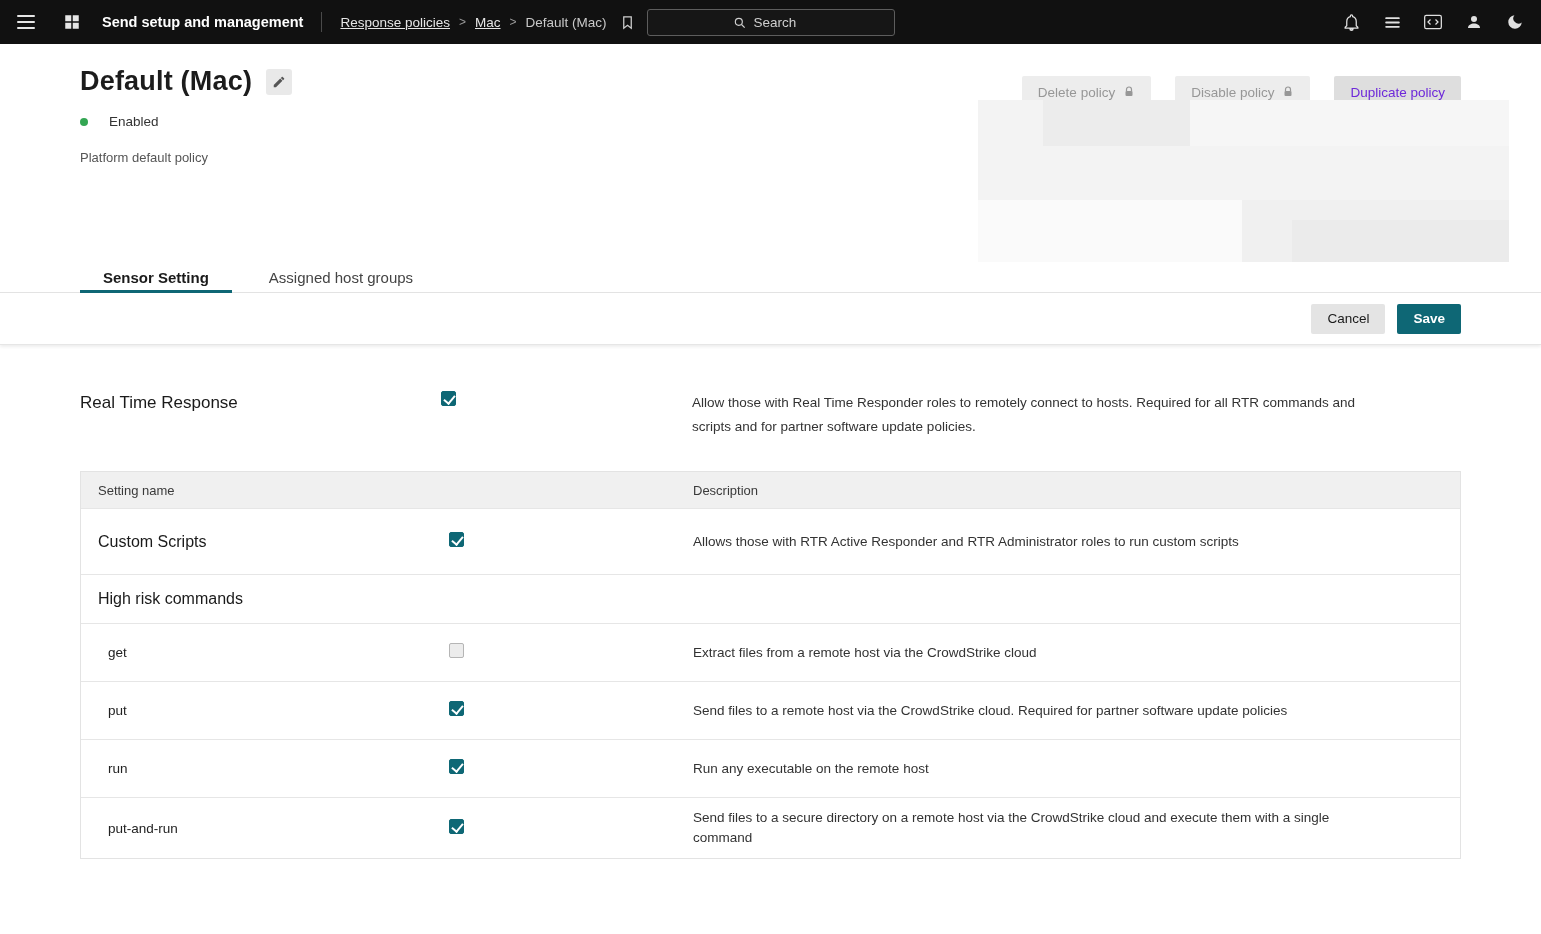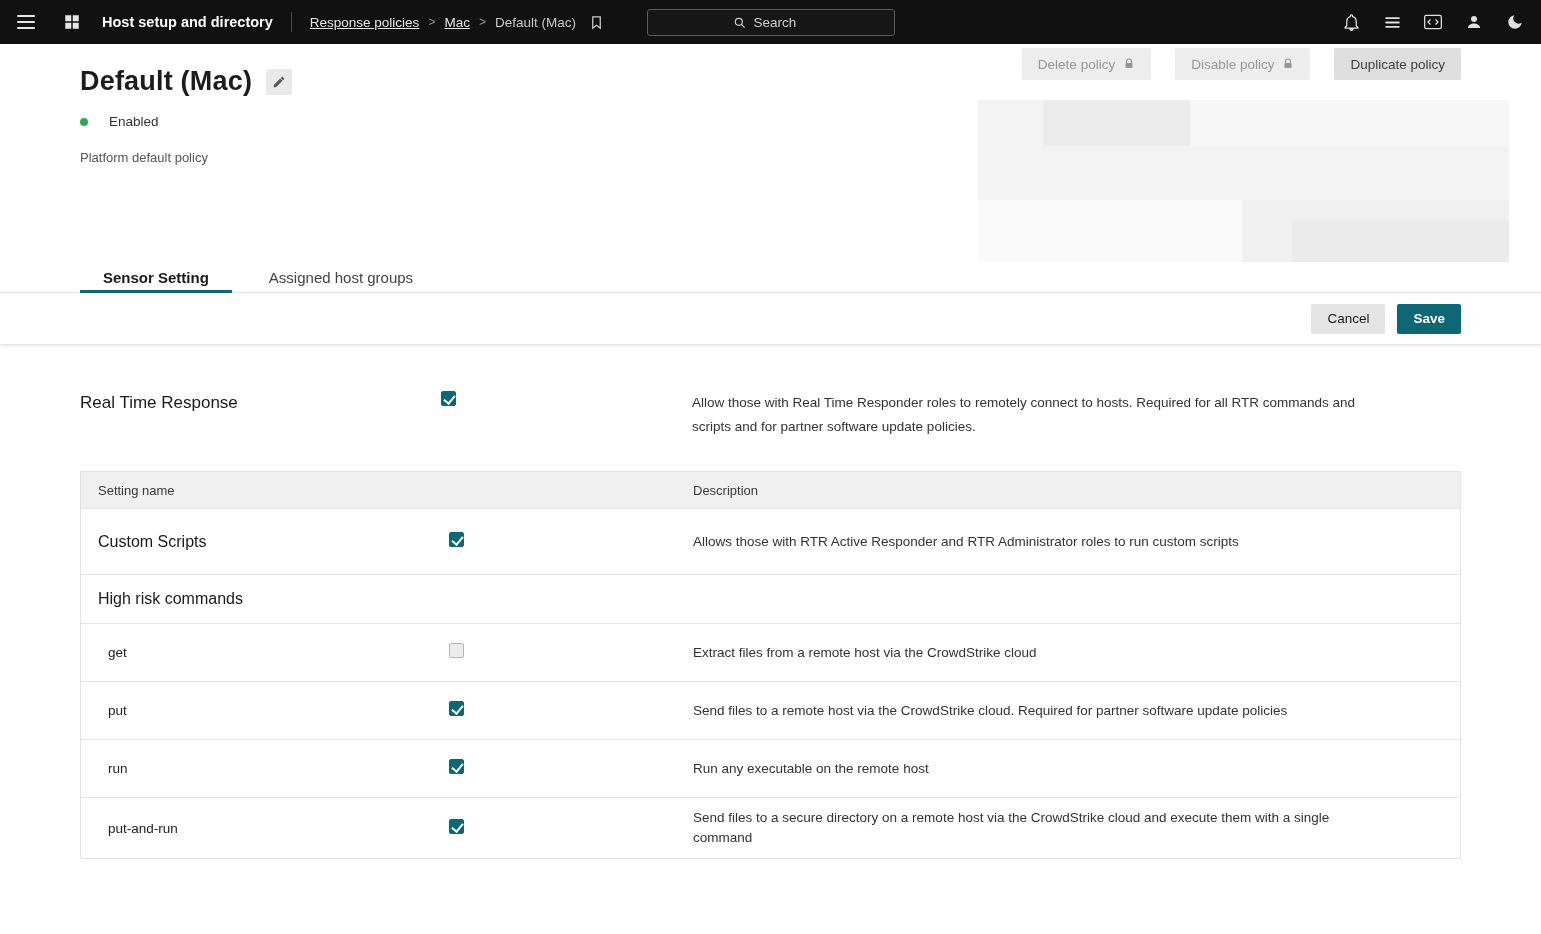--- a/index.html
+++ b/index.html
@@ -40,26 +40,26 @@
   .page-header { height:218px; position:relative; background:#fff; }
   .ph-left { padding:22px 0 0 80px; }
   .title-row { display:flex; align-items:center; gap:14px; }
   .page-title { font-size:27px; font-weight:bold; color:#1c1c1c; letter-spacing:0.2px; }
   .edit-btn { width:26px; height:26px; background:#e9e9e9; border:none; border-radius:3px;
     display:flex; align-items:center; justify-content:center; cursor:pointer; }
   .status-row { margin-top:17px; display:flex; align-items:center; gap:21px; font-size:13.5px; color:#333; }
   .dot { width:8px; height:8px; border-radius:50%; background:#33a653; }
   .subtitle { margin-top:21px; font-size:13px; color:#555; }
 
-  .header-buttons { position:absolute; top:4px; right:80px; display:flex; gap:24px; }
+  .header-buttons { position:absolute; top:32px; right:80px; display:flex; gap:24px; }
   .btn { height:32px; border:none; border-radius:2px; font-size:13.5px;
     font-family:"Liberation Sans",sans-serif; padding:0 16px; display:flex;
     align-items:center; gap:8px; cursor:pointer; }
   .btn.disabled { background:#ededed; color:#979797; cursor:default; }
-  .btn.secondary { background:#dedede; color:#404040; }
+  .btn.secondary { background:#dedede; color:#6d28d9; }
 
   .redacted { position:absolute; left:978px; top:56px; width:531px; height:162px; background:#fafafa; }
   .redacted .b1 { position:absolute; left:0; top:0; width:65px; height:46px; background:#f3f3f3; }
   .redacted .b2 { position:absolute; left:65px; top:0; width:147px; height:46px; background:#ececec; }
   .redacted .b3 { position:absolute; left:212px; top:0; width:319px; height:46px; background:#f6f6f6; }
   .redacted .b4 { position:absolute; left:0; top:46px; width:531px; height:54px; background:#f3f3f3; }
   .redacted .b5 { position:absolute; left:264px; top:100px; width:267px; height:62px; background:#f0f0f0; }
   .redacted .b6 { position:absolute; left:314px; top:120px; width:217px; height:42px; background:#ebebeb; }
 
   
@@ -116,21 +116,21 @@
         </span>
     </div>
     <div class="icon-btn">
       <svg viewBox="0 0 24 24" width="18" height="18">
         <rect x="3" y="3" width="8" height="8" fill="#e6e6e6"></rect>
           <rect x="13" y="3" width="8" height="8" fill="#e6e6e6"></rect>
         <rect x="3" y="13" width="8" height="8" fill="#e6e6e6"></rect>
           <rect x="13" y="13" width="8" height="8" fill="#e6e6e6"></rect>
       </svg>
     </div>
-    <span class="app-title">Host setup and directory</span>
+    <span class="app-title">Send setup and management</span>
     <span class="tb-divider"></span>
     <div class="breadcrumb">
       <span class="crumb-link">Response policies</span>
       <span class="crumb-sep">&gt;</span>
       <span class="crumb-link">Mac</span>
       <span class="crumb-sep">&gt;</span>
       <span class="crumb-current">Default (Mac)</span>
       <span class="icon-btn" style="width:24px;height:24px">
         <svg viewBox="0 0 24 24" width="15" height="15">
             <path d="M6 3h12v18l-6-4.5L6 21z" fill="none" stroke="#cfcfcf" stroke-width="2"></path>

